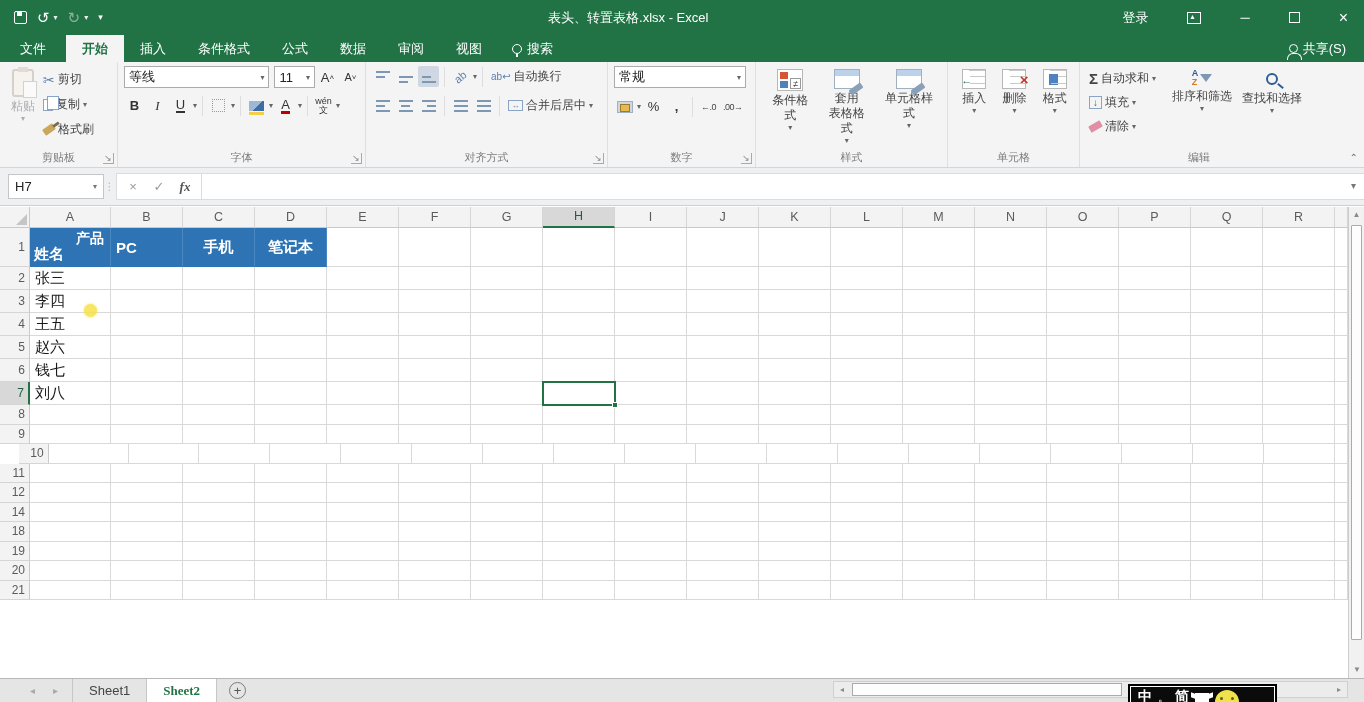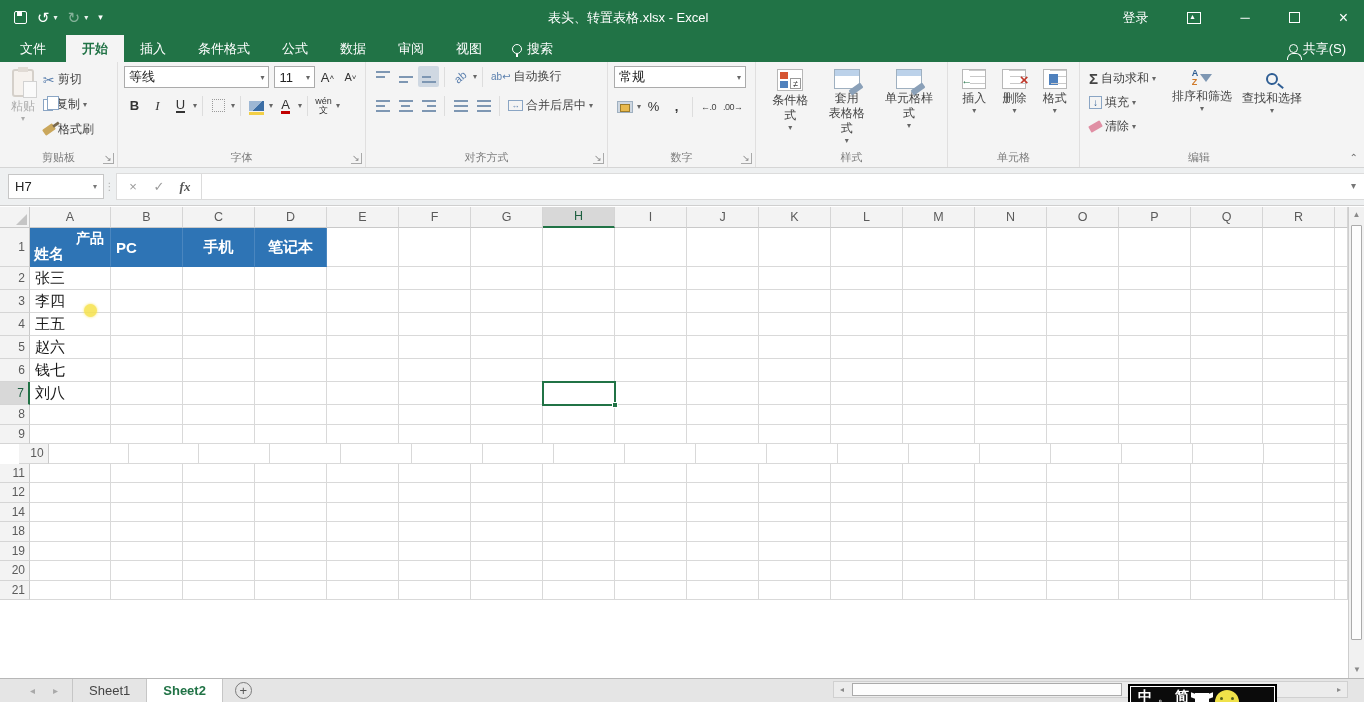--- a/index.html
+++ b/index.html
@@ -145,21 +145,21 @@
   .vscroll { position:absolute; right:0; top:207px; width:16px; height:471px; background:#f1f1f1; border-left:1px solid #cdcdcd; }
   .vs-btn { height:16px; text-align:center; font-size:8px; color:#8a8a8a; line-height:16px; }
   .vs-thumb { position:absolute; left:2px; top:18px; width:11px; height:415px; background:#fdfdfd; border:1px solid #ababab; border-radius:1px; }
   .vs-down { position:absolute; bottom:0; width:16px; }
 
   
   .sheetbar { position:absolute; left:0; top:678px; width:1364px; height:24px; background:#e5e5e5; border-top:1px solid #b7b7b7; display:flex; align-items:stretch; }
   .nav-arrows { display:flex; align-items:center; gap:18px; padding:0 14px 0 30px; color:#a9a9a9; font-size:10px; }
   .stab { display:flex; align-items:center; padding:0 16px; font-size:13px; color:#444; border-right:1px solid #c6c6c6; }
   .stab.first { border-left:1px solid #c6c6c6; }
-  .stab.active { background:#fff; color:#217346; font-weight:bold; }
+  .stab.active { background:#fff; color:#217346; font-weight:bold;font-family:Liberation Serif, serif; }
   .addsheet { display:flex; align-items:center; padding:0 12px; }
   .addsheet .circ { width:17px; height:17px; border:1px solid #7b7b7b; border-radius:50%; color:#555; font-size:13px; line-height:15px; text-align:center; }
   .hscroll { position:absolute; left:833px; top:681px; width:515px; height:17px; background:#ececec; border:1px solid #d0d0d0; display:flex; align-items:stretch; }
   .hs-btn { width:16px; text-align:center; font-size:8px; color:#8a8a8a; line-height:15px; }
   .hs-thumb { position:absolute; left:18px; top:1px; width:270px; height:13px; background:#fdfdfd; border:1px solid #ababab; }
   .hs-right { position:absolute; right:0; }
   .scorner { position:absolute; right:0; top:679px; width:16px; height:23px; background:#e5e5e5; }
 
   
   .imebox { position:absolute; left:1128px; top:684px; width:149px; height:26px; background:#0b0b0b; border:2px solid #000; box-shadow:inset 0 0 0 1px #fff; display:flex; align-items:center; gap:6px; padding:0 8px; color:#fff; z-index:20; }

